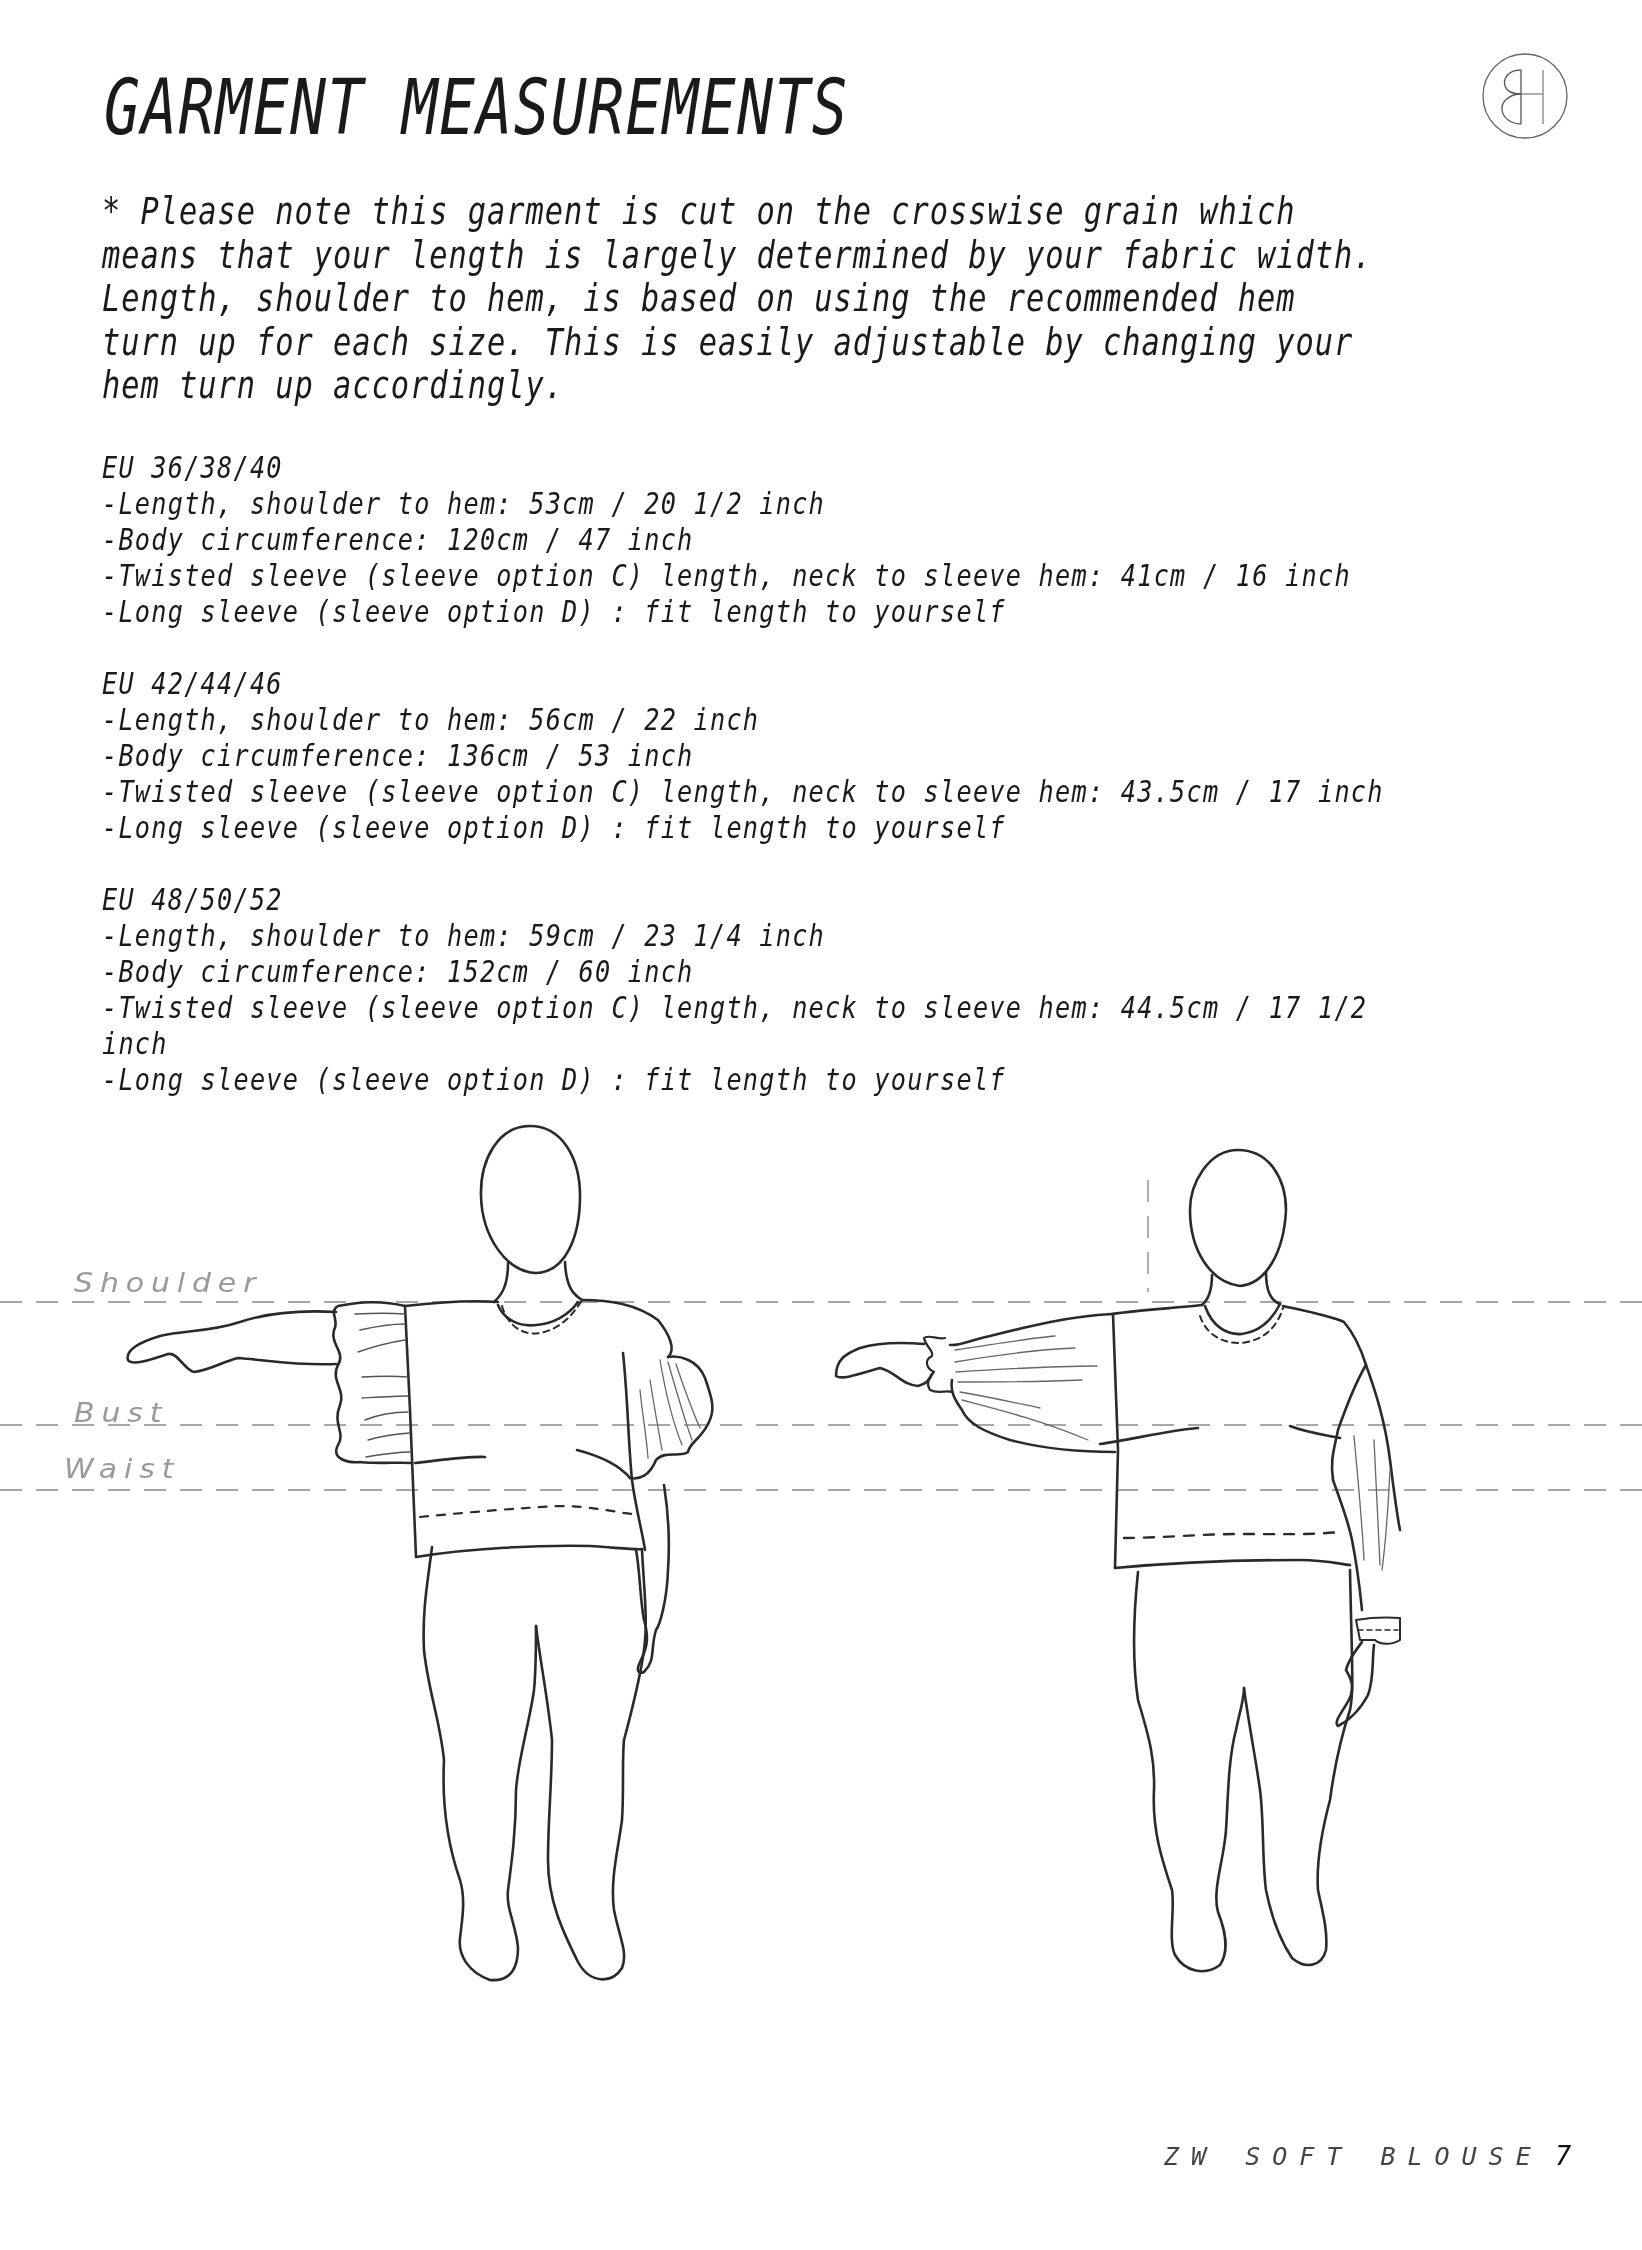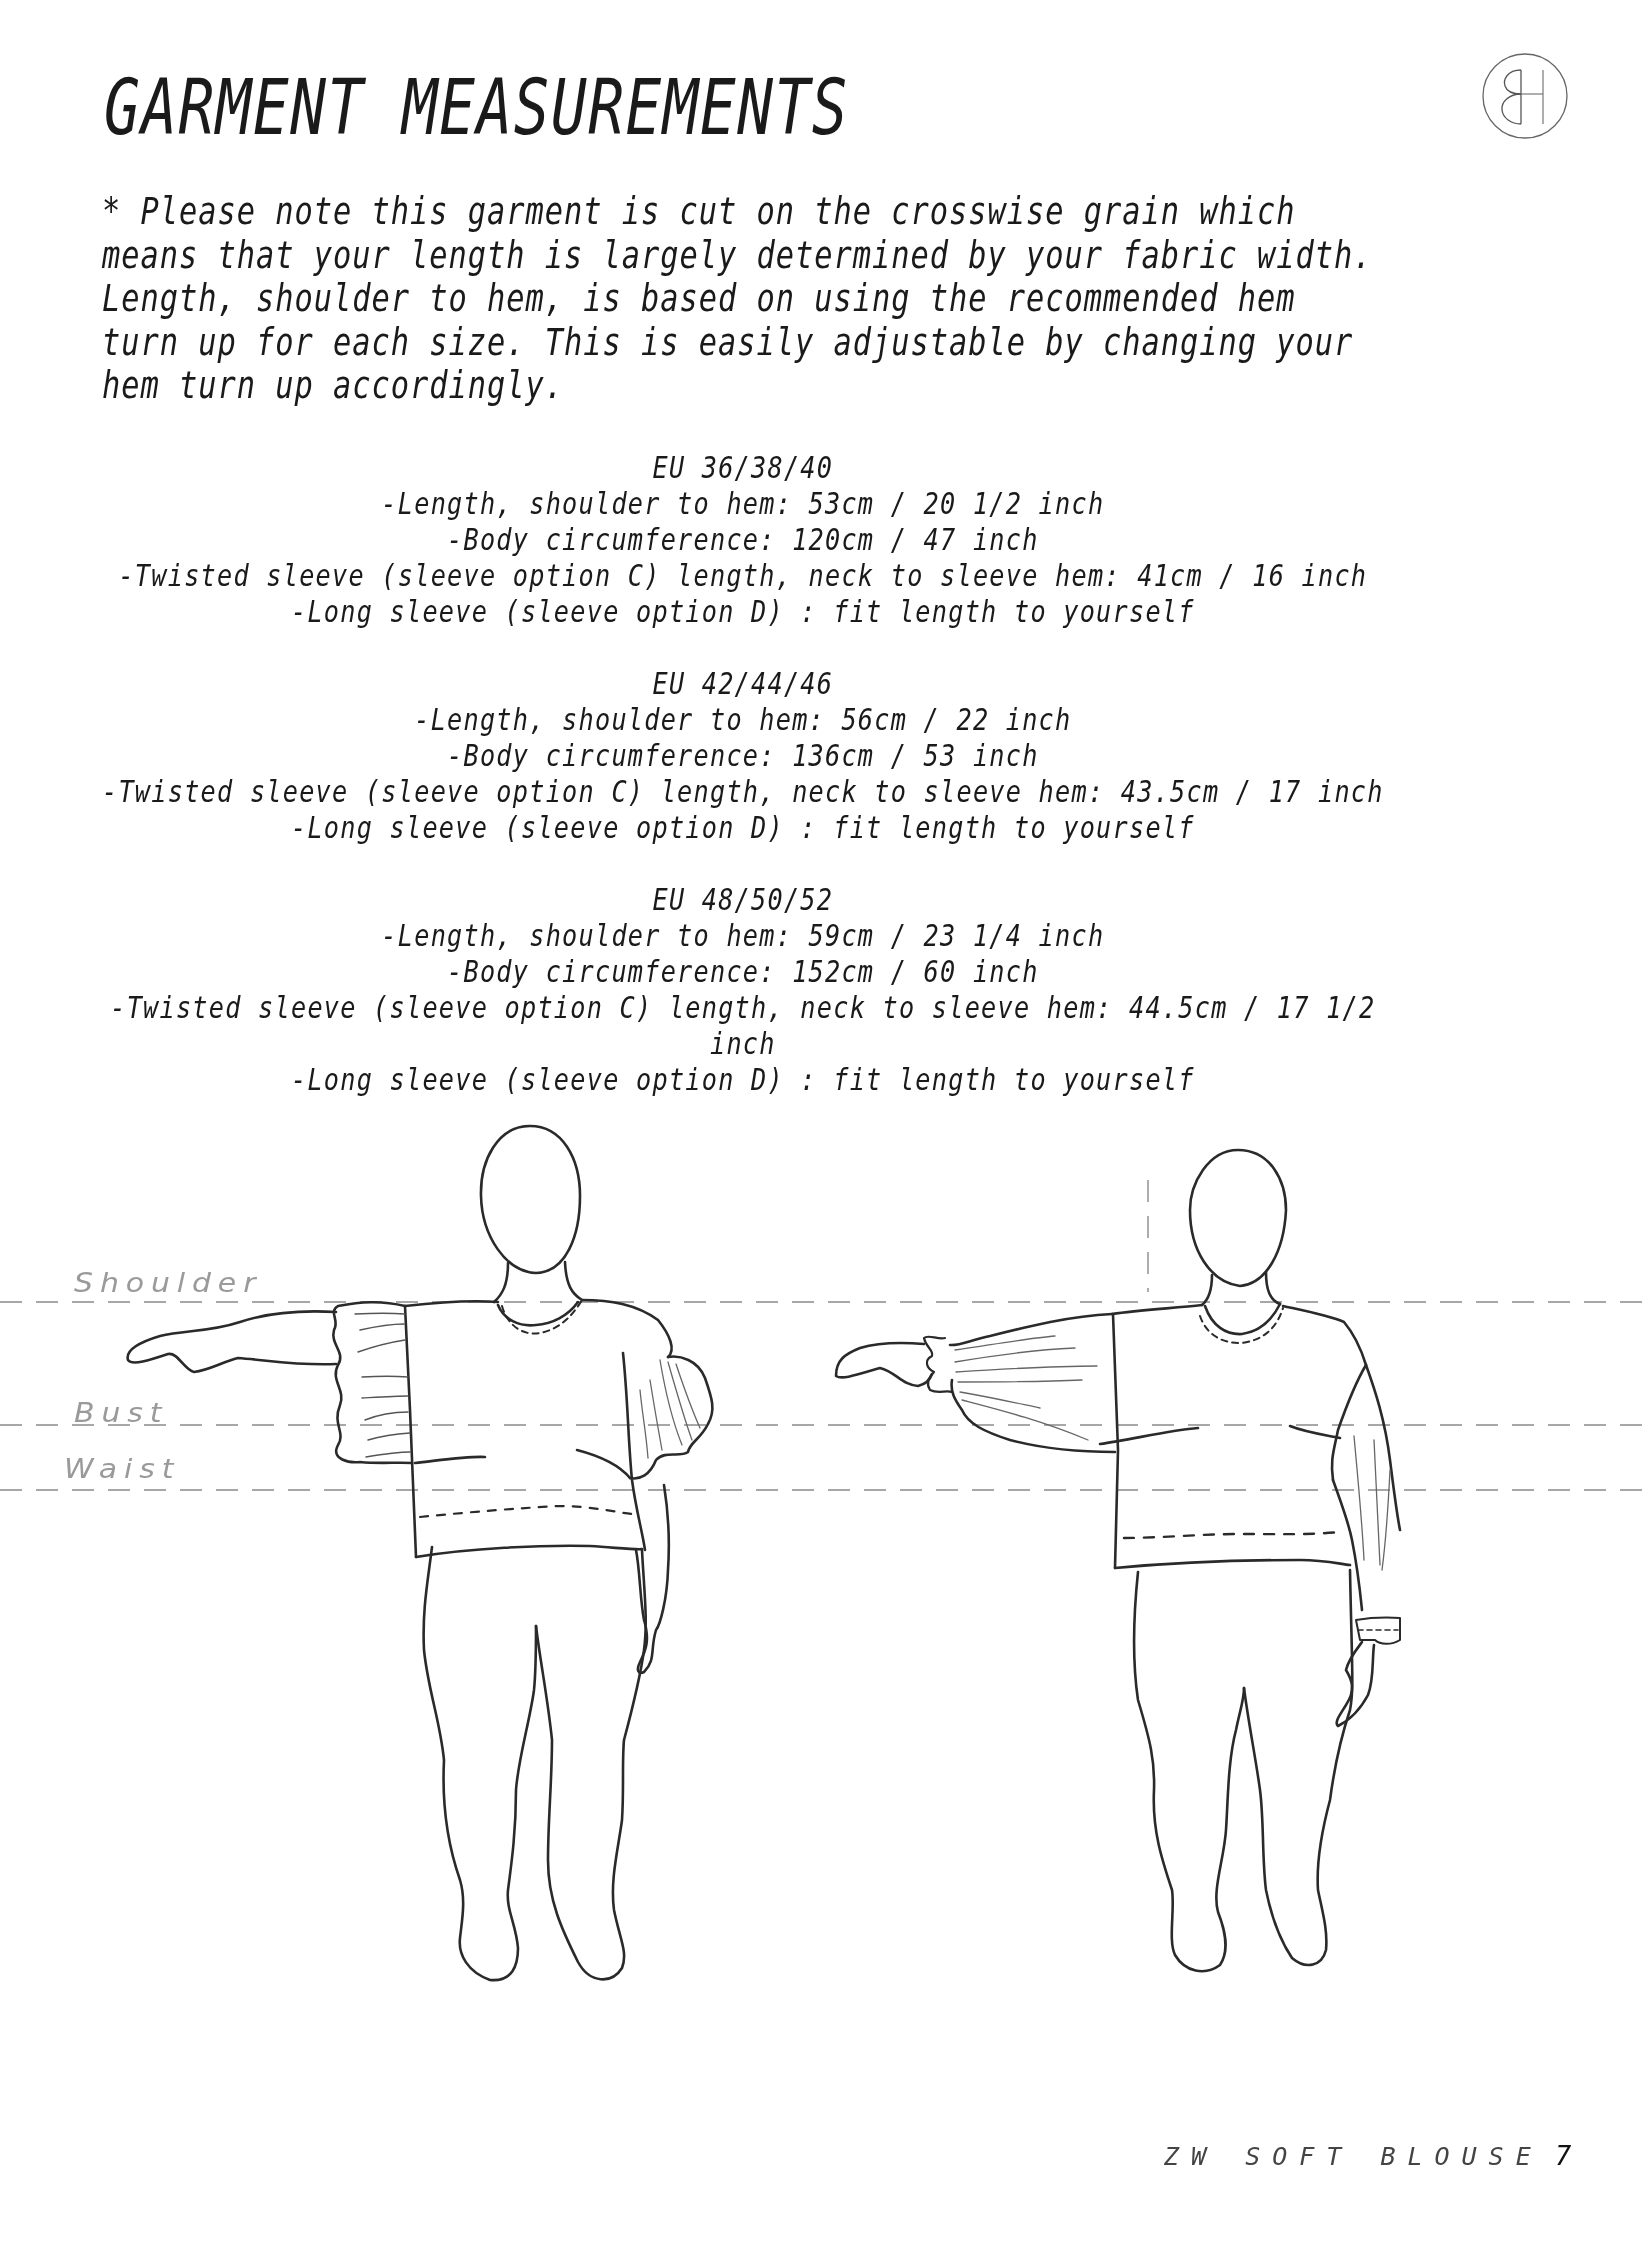--- a/index.html
+++ b/index.html
@@ -14,21 +14,21 @@
     transform: scaleX(0.78); transform-origin: left top;
     white-space: nowrap;
   }
   .logo { position: absolute; left: 1481px; top: 52px; width: 88px; height: 88px; }
   .intro {
     position: absolute; left: 102px; top: 190px; width: 1760px;
     font-size: 37px; line-height: 43.5px; letter-spacing: 1.2px;
     transform: scaleX(0.82); transform-origin: left top;
     white-space: pre-line;
   }
-  .sizes { position: absolute; left: 102px; top: 450px; text-align: center; }
+  .sizes { position: absolute; left: 102px; top: 450px; }
   .size-block { margin: 0 0 36px 0; }
   .size-line {
     font-size: 30px; line-height: 36px; letter-spacing: 1.5px;
     transform: scaleX(0.84); transform-origin: left top;
     white-space: nowrap; height: 36px;
   }
   .guide-label {
     position: absolute; font-family: "DejaVu Sans", "Liberation Sans", sans-serif;
     font-style: italic; color: #9a9a9a; font-size: 26px; letter-spacing: 6px;
     transform: scaleX(1.15); transform-origin: left top; white-space: nowrap;

